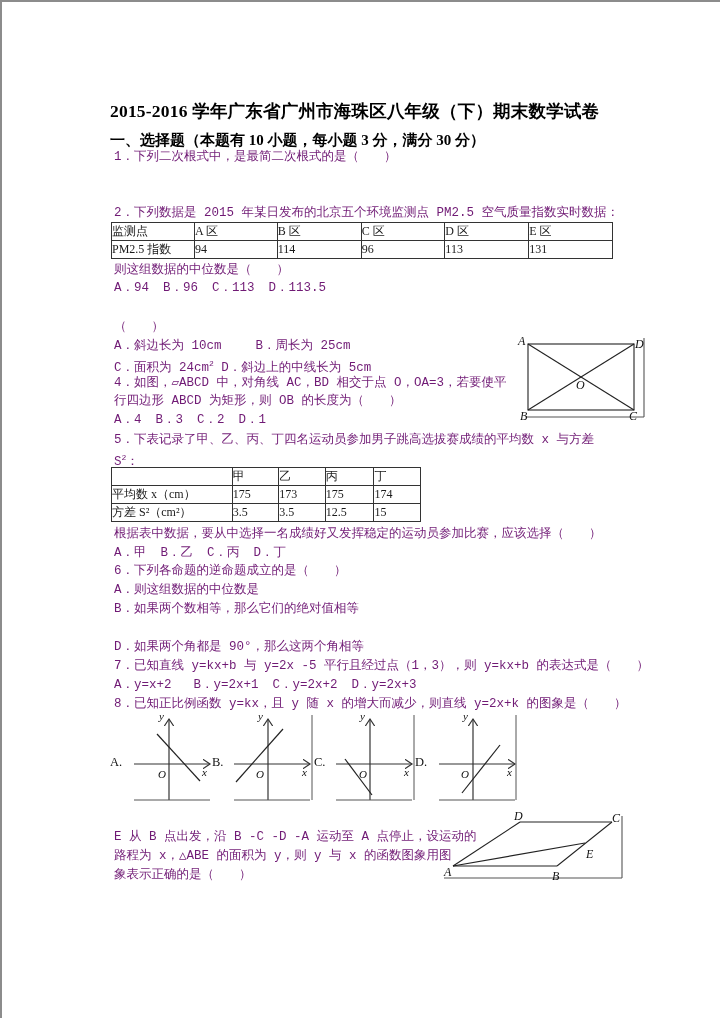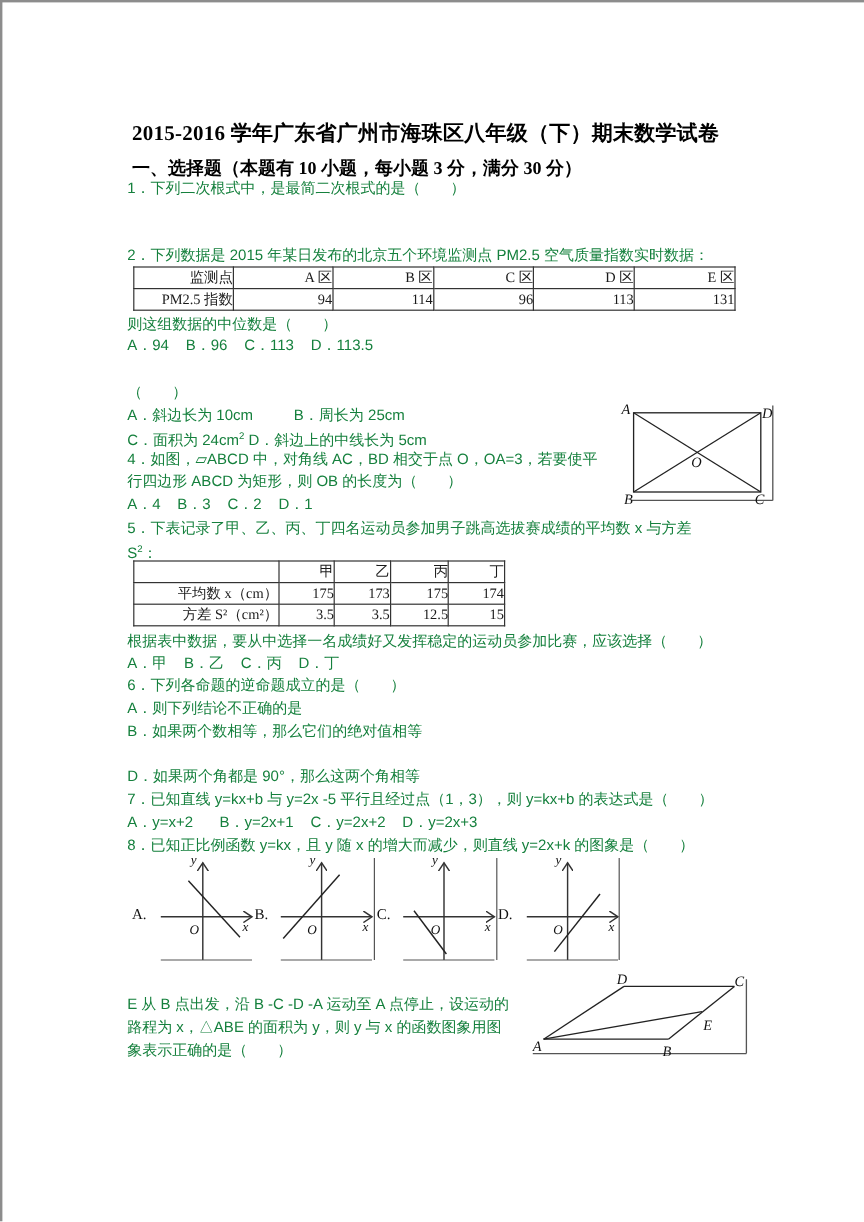--- a/index.html
+++ b/index.html
@@ -2,26 +2,26 @@
 <html><head>
 <meta charset="utf-8">
 <style>
   html, body { margin: 0; padding: 0; background: #ffffff; }
   body { width: 720px; height: 1018px; position: relative; overflow: hidden; }
   .page {
     position: absolute; left: 0; top: 0; width: 720px; height: 1018px;
     box-sizing: border-box; border-top: 2px solid #8c8c8c; border-left: 2px solid #8c8c8c;
     background: #fff;
   }
-  .line { position: absolute; left: 104px; font-size: 12.5px; line-height: 16px; white-space: nowrap; font-family: Liberation Sans, sans-serif; color: #15803d; }
+  .line { position: absolute; left: 112px; font-size: 12.5px; line-height: 16px; white-space: nowrap; font-family: Liberation Mono, monospace; color: #701a75; }
   .title { position: absolute; left: 108px; top: 97px; font-size: 17.5px; font-weight: bold; font-family: "Liberation Serif", "DejaVu Serif", serif; color: #000; white-space: nowrap; letter-spacing: 0.2px; }
   .section { position: absolute; left: 108px; top: 129px; font-size: 15px; font-weight: bold; font-family: "Liberation Serif", "DejaVu Serif", serif; color: #000; white-space: nowrap; }
   .opt { display: inline-block; margin-right: 14px; }
   table.t { position: absolute; border-collapse: collapse; font-family: "Liberation Serif", "DejaVu Serif", serif; font-size: 12px; color: #1a1a1a; }
-  table.t td { border: 1px solid #333; text-align: right; padding: 0; height: 17px; line-height: 17px; }
+  table.t td { border: 1px solid #333; text-align: left; padding: 0; height: 17px; line-height: 17px; }
   .sqrt { display: inline-block; border-top: 1px solid #222; padding: 0 1px; line-height: 14px; }
   .frac { display: inline-block; vertical-align: middle; text-align: center; border-right: 1px solid #333; padding-right: 2px; }
   .frac .num { display: block; border-bottom: 1px solid #222; font-size: 12px; line-height: 14px; }
   .frac .den { display: block; font-size: 12px; line-height: 15px; }
   sup { font-size: 8px; vertical-align: 5px; }
   svg text { font-family: "Liberation Serif", "DejaVu Serif", serif; }
 </style>
 </head>
 <body>
 
@@ -116,21 +116,21 @@
       <td>15</td>
     </tr>
   </tbody>
     </table>
   <div class="line" style="top:524px">根据表中数据，要从中选择一名成绩好又发挥稳定的运动员参加比赛，应该选择（　　）</div>
   <div class="line" style="top:543px">
     <span class="opt">A．甲</span><span class="opt">B．乙</span><span class="opt">C．丙</span><span class="opt">D．丁</span>
   </div>
 
   <div class="line" style="top:561px">6．下列各命题的逆命题成立的是（　　）</div>
-  <div class="line" style="top:580px">A．则下列结论不正确的是</div>
+  <div class="line" style="top:580px">A．则这组数据的中位数是</div>
   <div class="line" style="top:599px">B．如果两个数相等，那么它们的绝对值相等</div>
   <div class="line" style="top:637px">D．如果两个角都是 90°，那么这两个角相等</div>
 
   <div class="line" style="top:656px">7．已知直线 y=kx+b 与 y=2x -5 平行且经过点（1，3），则 y=kx+b 的表达式是（　　）</div>
   <div class="line" style="top:675px">
     <span class="opt" style="margin-right:22px">A．y=x+2</span><span class="opt">B．y=2x+1</span><span class="opt">C．y=2x+2</span><span class="opt">D．y=2x+3</span>
   </div>
 
   <div class="line" style="top:694px">8．已知正比例函数 y=kx，且 y 随 x 的增大而减少，则直线 y=2x+k 的图象是（　　）</div>
   <svg style="position:absolute; left:100px; top:710px;" width="420" height="92">

